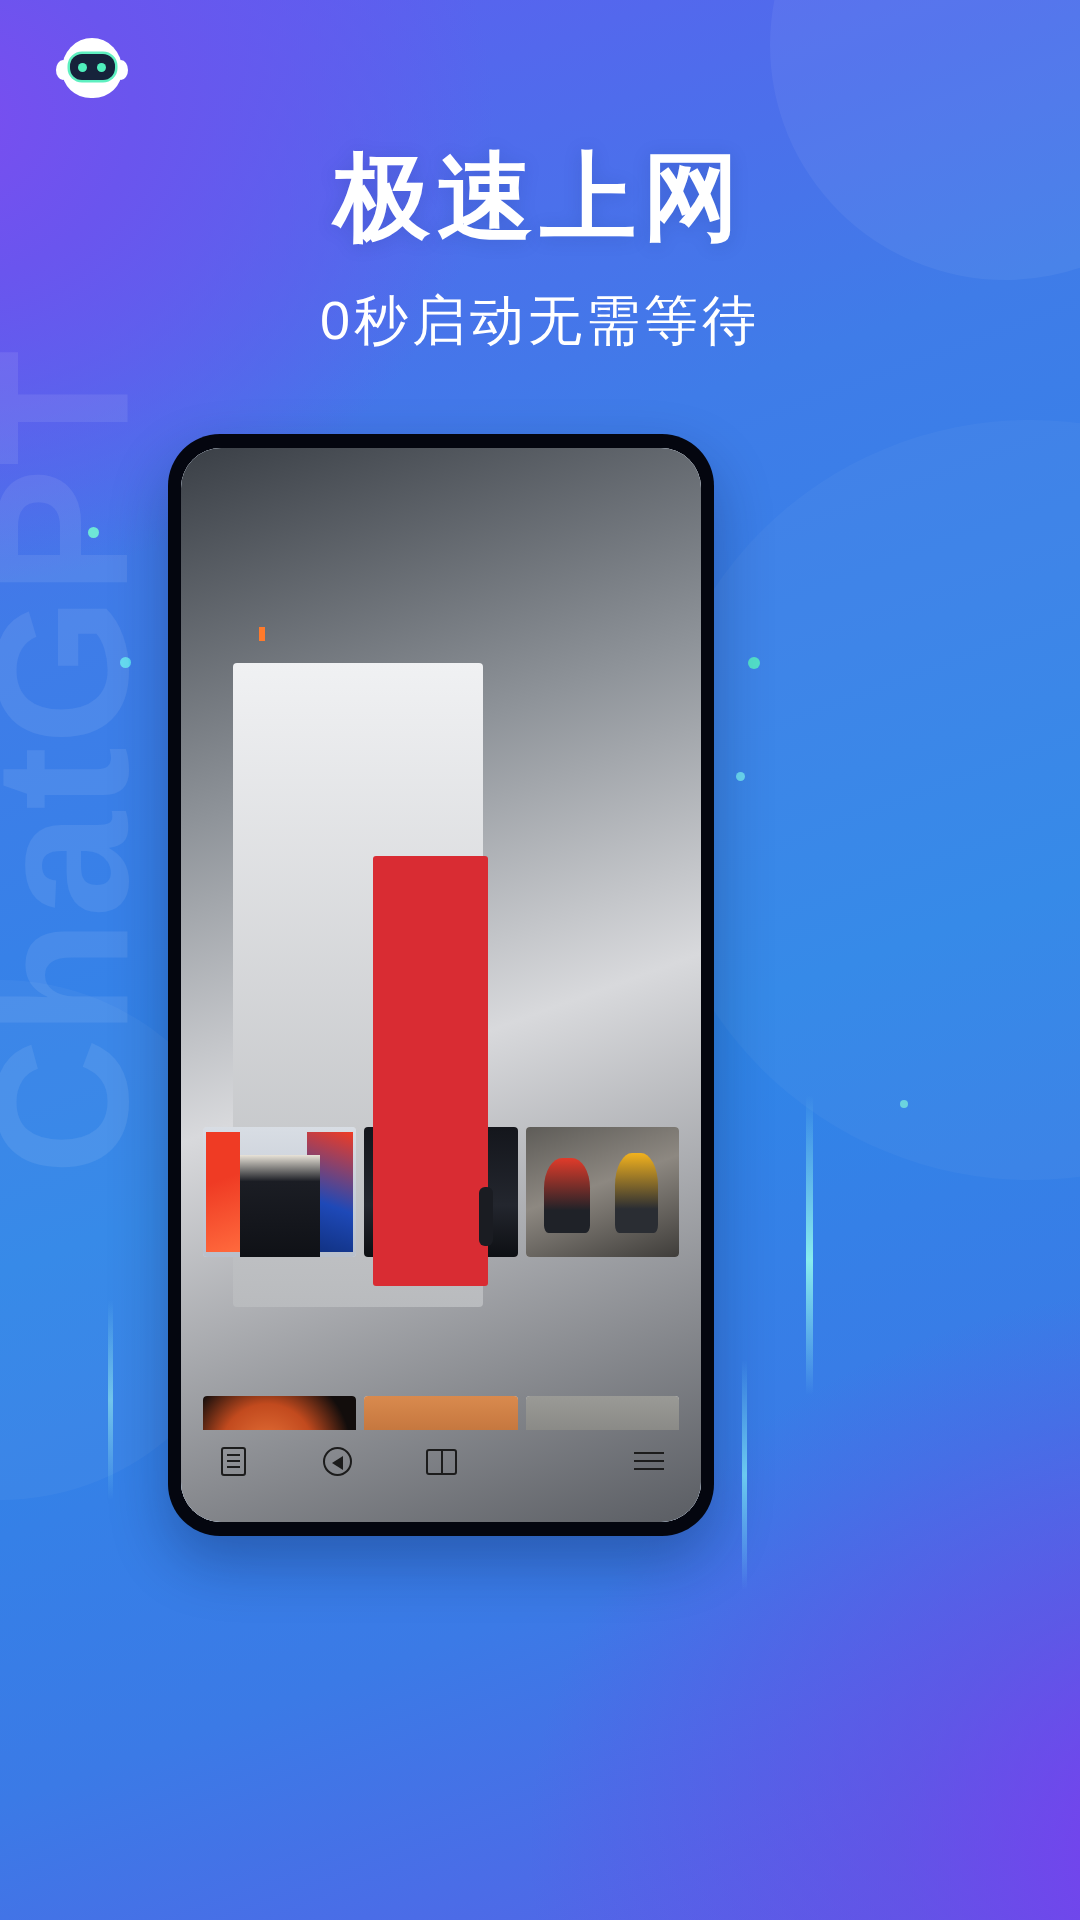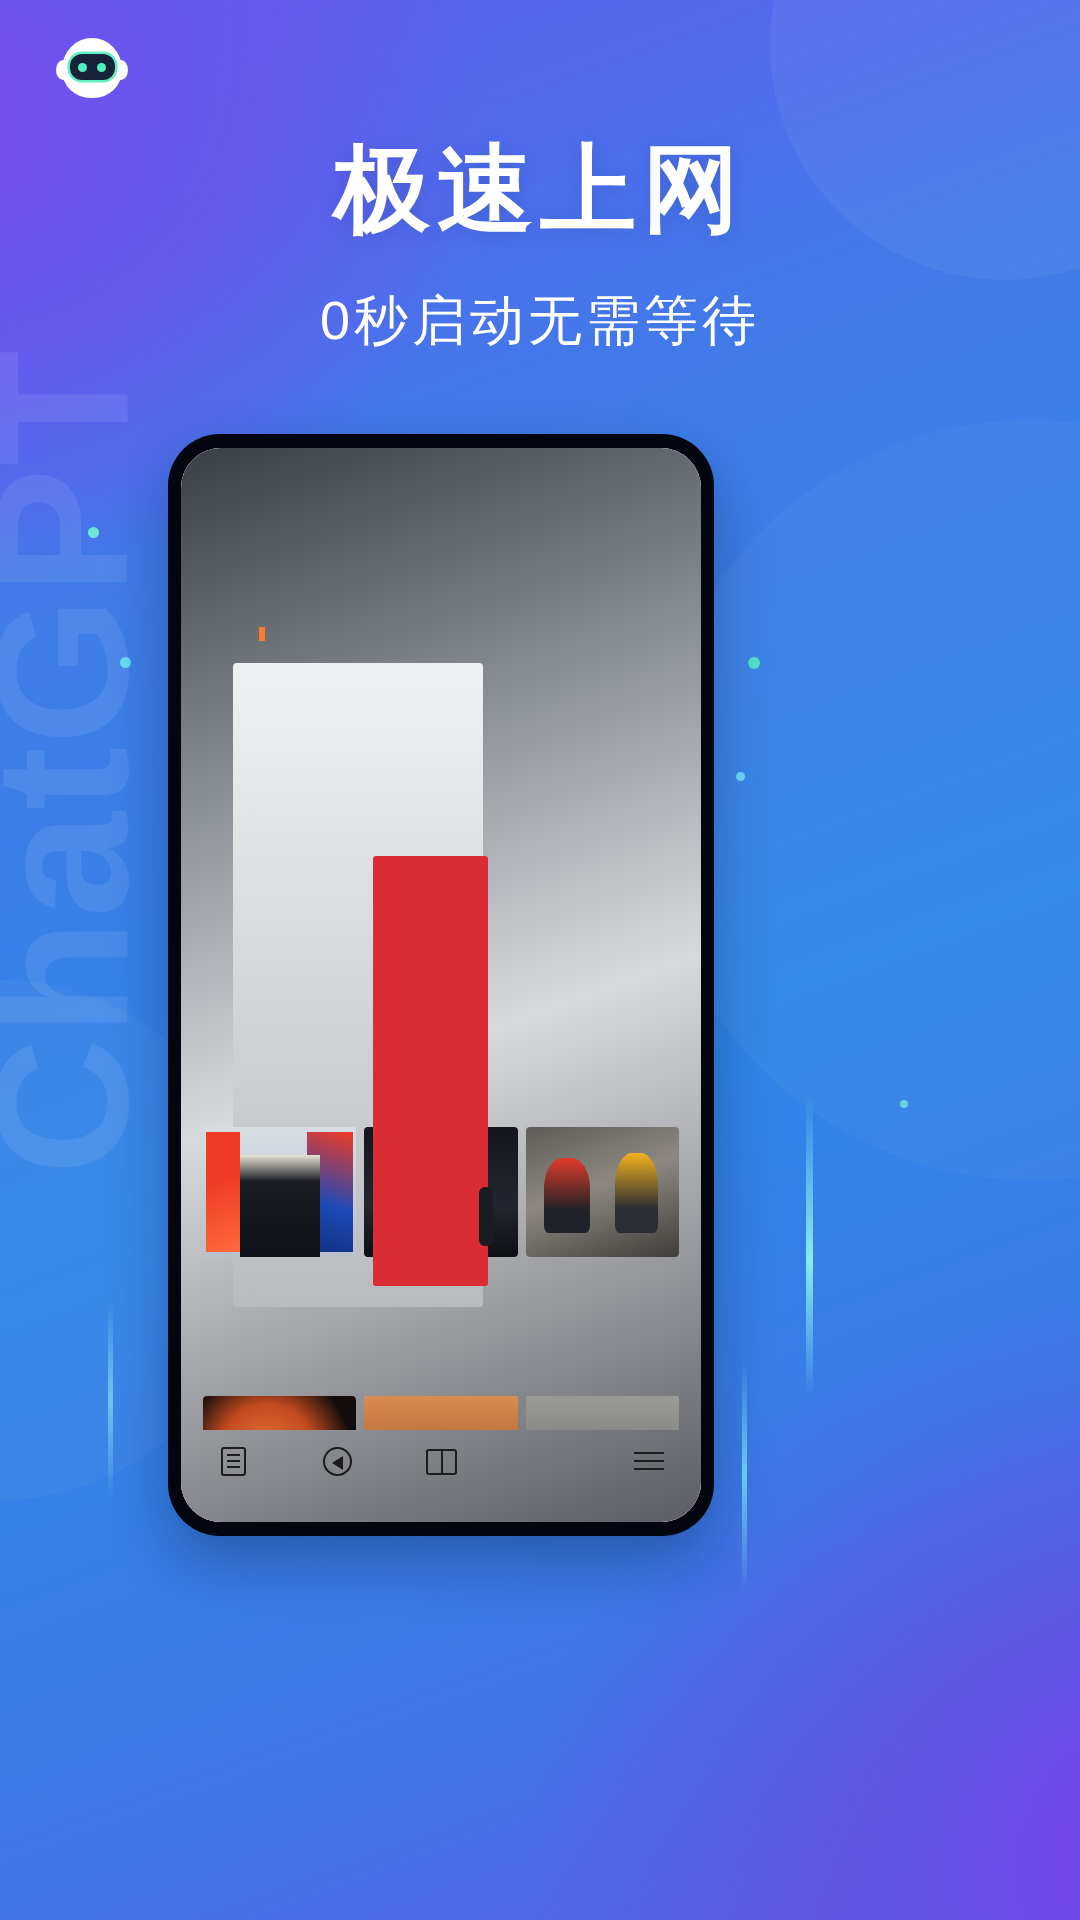--- a/index.html
+++ b/index.html
@@ -70,21 +70,21 @@
     position: absolute; left: 14px; top: 18px; width: 45px; height: 26px;
     background: #16233b; border-radius: 12px;
     box-shadow: 0 0 0 2.5px #5ef0c0;
   }
   .logo .eye { position: absolute; top: 9px; width: 9px; height: 9px; border-radius: 50%; background: #4ff0bd; }
   .logo .eye-l { left: 8px; }
   .logo .eye-r { left: 27px; }
 
   
   .hero-title {
-    position: absolute; left: 0; right: 0; top: 136px;
+    position: absolute; left: 0; right: 0; top: 144px;
     text-align: center;
     color: #ffffff;
     font-size: 96px;
     font-weight: 700;
     letter-spacing: 7px;
     line-height: 1.1;
     text-shadow: 0 2px 18px rgba(20,50,120,0.18);
   }
   .hero-sub {
     position: absolute; left: 0; right: 0; top: 285px;

